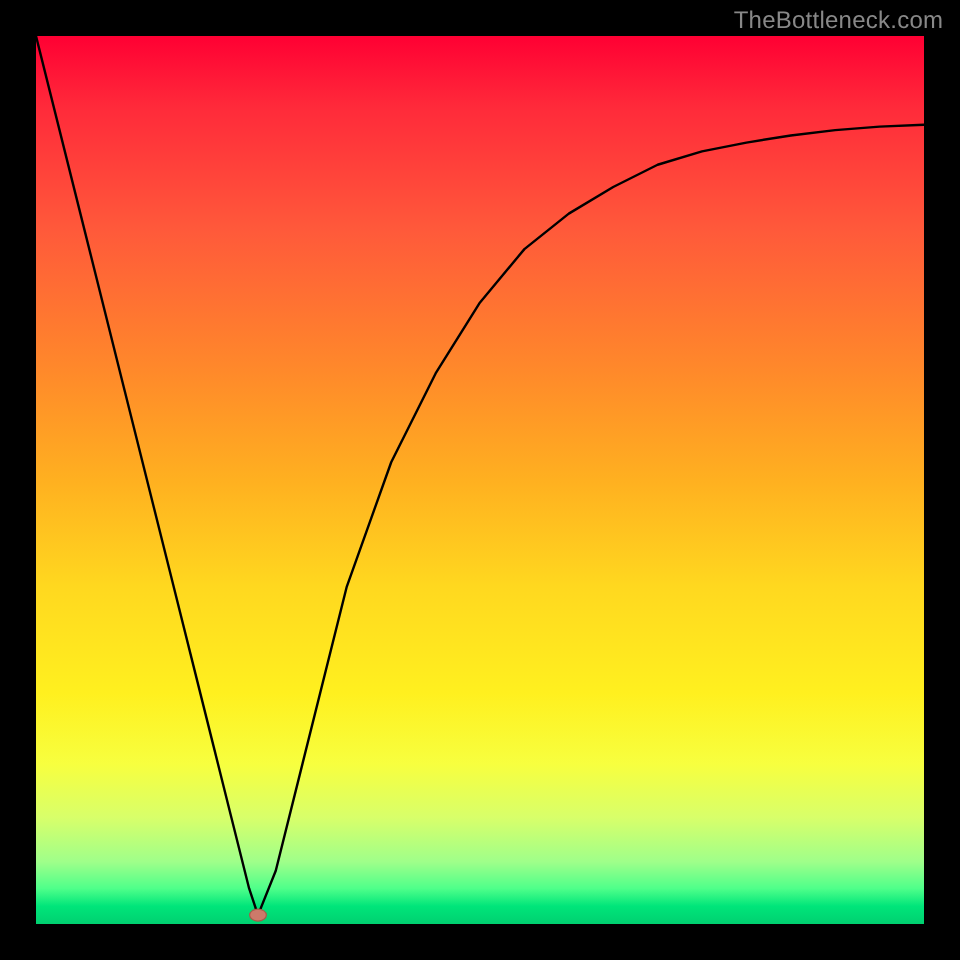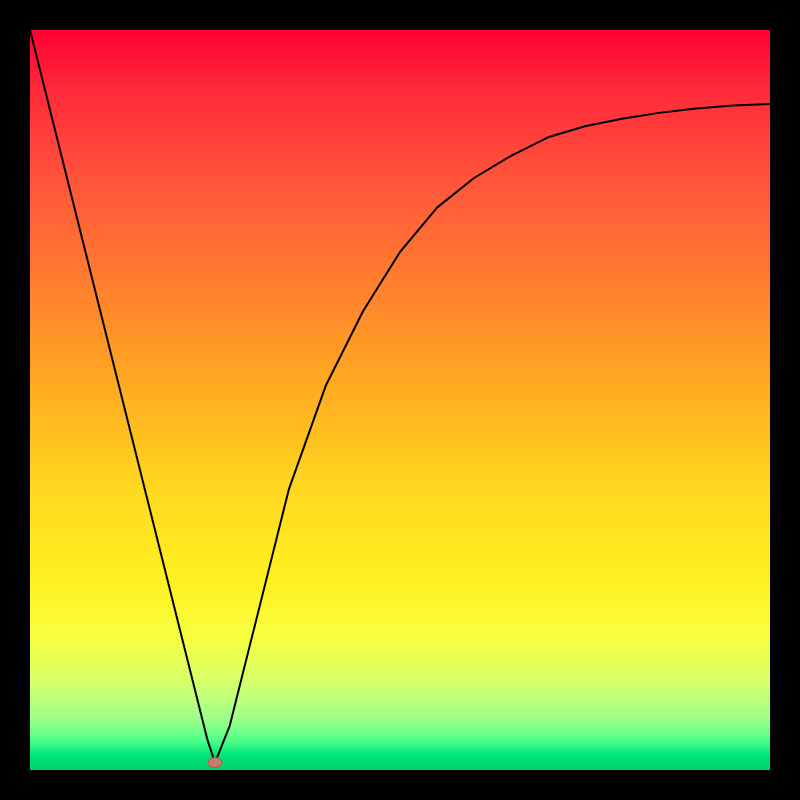--- a/index.html
+++ b/index.html
@@ -78,13 +78,14 @@
 <body>
 
 <div class="frame">
   <div class="plot">
     <div class="gradient"></div>
     <svg class="curve-svg" viewBox="0 0 740 740" preserveAspectRatio="none">
       <path id="curve" class="curve-path" d="M0.00 0.00 L37.00 148.00 L74.00 296.00 L111.00 444.00 L133.20 532.80 L148.00 592.00 L162.80 651.20 L177.60 710.40 L185.00 732.60 L199.80 695.60 L222.00 606.80 L259.00 458.80 L296.00 355.20 L333.00 281.20 L370.00 222.00 L407.00 177.60 L444.00 148.00 L481.00 125.80 L518.00 107.30 L555.00 96.20 L592.00 88.80 L629.00 82.88 L666.00 78.44 L703.00 75.48 L740.00 74.00"></path>
       <ellipse id="marker" class="marker" cx="185.00" cy="732.60" rx="7" ry="5"></ellipse>
     </svg>
   </div>
+  <div class="watermark">TheBottleneck.com</div>
 </div>
 
 </body></html>

